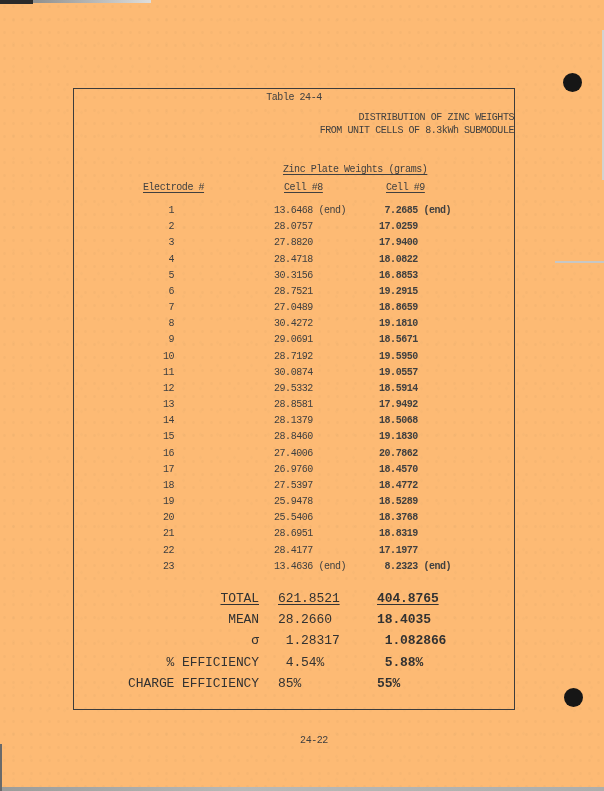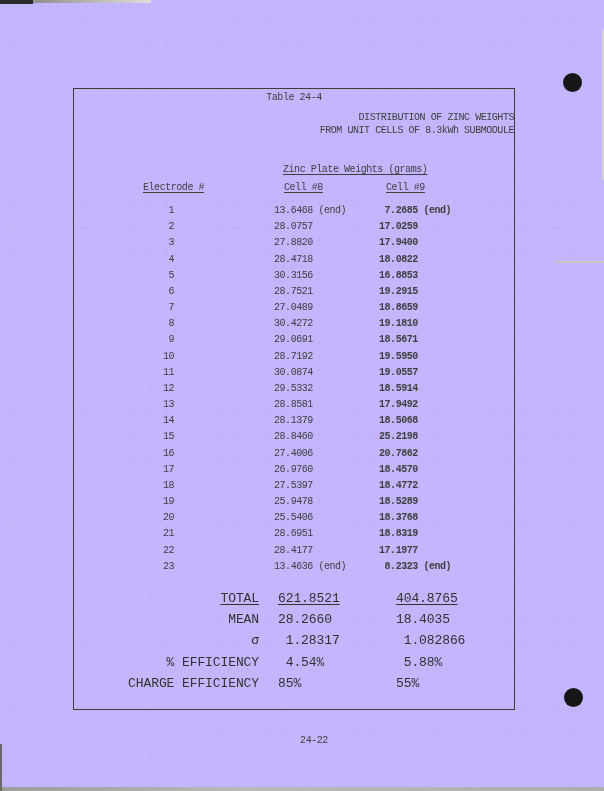--- a/index.html
+++ b/index.html
@@ -1,18 +1,18 @@
 <!DOCTYPE html>
 <html><head>
 <meta charset="utf-8">
 <style>
   html,body{margin:0;padding:0;background:#e8e8e6;}
   .page{
     position:relative;width:604px;height:791px;overflow:hidden;
-    background:#c4b5fd;
+    background:#fdba74;
     font-family:"Liberation Mono","DejaVu Sans Mono",monospace;
     color:#404040;
   }
   
   .page::before{
     content:"";position:absolute;inset:0;pointer-events:none;
     background-image:
       radial-gradient(rgba(70,70,58,0.030) 1px, transparent 1.4px),
       radial-gradient(rgba(95,95,82,0.022) 1px, transparent 1.6px);
     background-size:9px 13px,17px 23px;
@@ -49,21 +49,21 @@
   .rows{left:55px;top:114px;width:360px;}
   .row{display:flex;height:16.18px;line-height:16.18px;}
   .c-el{width:45px;text-align:right;}
   .c-8{margin-left:100px;width:92px;white-space:pre;}
   .c-9{margin-left:13px;white-space:pre;font-weight:bold;}
 
   .summary{left:27px;top:499px;width:400px;font-size:13px;letter-spacing:-0.1px;color:#323232;}
   .s-row{display:flex;height:21.2px;line-height:21.2px;}
   .s-label{width:158px;text-align:right;white-space:pre;}
   .s-v1{margin-left:19px;width:94px;white-space:pre;}
-  .s-v2{margin-left:24px;white-space:pre;}
+  .s-v2{margin-left:5px;white-space:pre;font-weight:bold;}
 
   .page-number{left:12px;top:735px;width:100%;text-align:center;}
 </style>
 </head>
 <body>
 
 <div class="page">
 
   <div class="abs edge-top-dark"></div>
   <div class="abs edge-top-smudge"></div>
@@ -157,21 +157,21 @@
         <span class="c-9">17.9492</span>
       </div>
         <div class="row">
         <span class="c-el">14</span>
         <span class="c-8">28.1379</span>
         <span class="c-9">18.5068</span>
       </div>
         <div class="row">
         <span class="c-el">15</span>
         <span class="c-8">28.8460</span>
-        <span class="c-9">25.2198</span>
+        <span class="c-9">19.1830</span>
       </div>
         <div class="row">
         <span class="c-el">16</span>
         <span class="c-8">27.4006</span>
         <span class="c-9">20.7862</span>
       </div>
         <div class="row">
         <span class="c-el">17</span>
         <span class="c-8">26.9760</span>
         <span class="c-9">18.4570</span>

